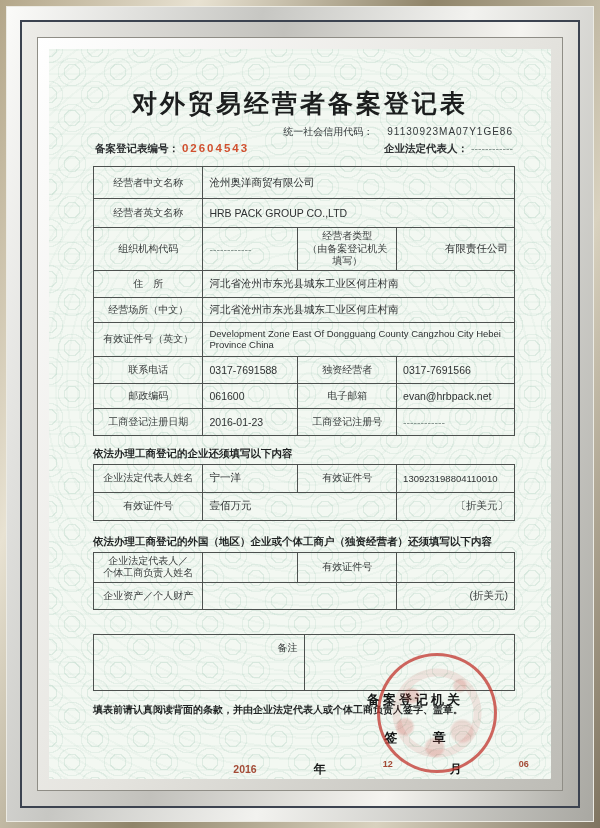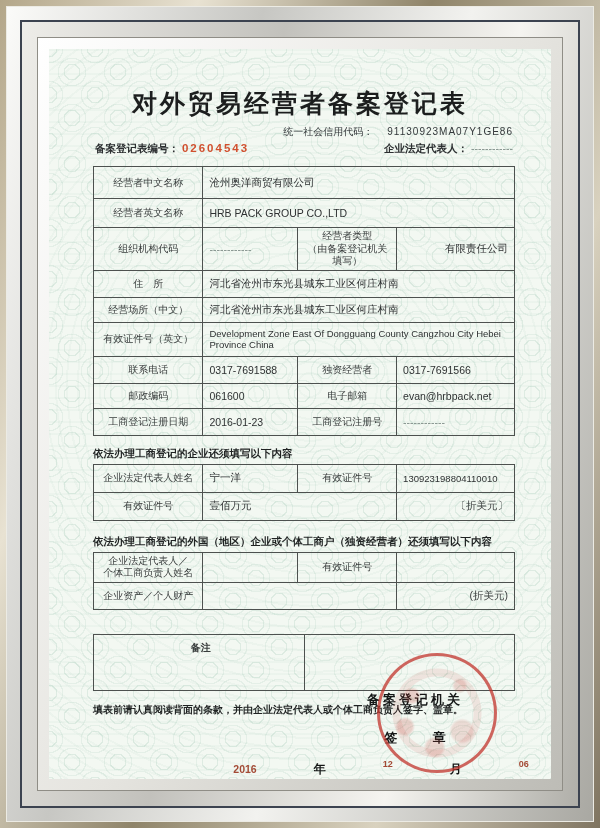--- a/index.html
+++ b/index.html
@@ -46,21 +46,21 @@
   td.lab { text-align:center; color:#383c3c; }
   td.val { font-size:10.5px; }
   .t-main { margin-top:10px;padding-left:48px; }
   .r32{height:32px} .r29{height:29px} .r36{height:36px} .r27{height:27px}
   .r25{height:25px} .r34{height:34px} .r28{height:28px} .r30{height:30px}
   .lab2 div { line-height:1.25; }
   .sec-head { margin:11px 34px 3px 44px; font-size:10.5px; font-weight:bold; color:#1f2222; }
   .usd { text-align:right; color:#3c4040; }
   .t-remark { margin-top:24px; }
   .t-remark td { height:56px; vertical-align:top; }
-  .t-remark .lab { text-align:center; padding-top:6px; padding-left:10px;font-weight:bold; }
+  .t-remark .lab { text-align:right; padding-top:6px; padding-left:10px; }
   .note-line { margin:12px 34px 0 44px; font-size:10px; font-weight:bold; color:#1f2222; }
 
   
   .seal-area { position:absolute; top:642px; right:38px; width:196px; text-align:center; }
   .authority { font-size:13px; font-weight:bold; letter-spacing:3px; color:#141616; }
   .sign { font-size:13px; font-weight:bold; letter-spacing:16px; padding-left:16px;
           margin-top:20px; color:#141616; }
   .date-line { margin-top:14px; font-size:12px; font-weight:bold; color:#141616;
                display:flex; justify-content:center; align-items:baseline;gap:48px; }
   .dt-num { color:#a34a35; font-weight:bold; font-size:10.5px; margin:0 5px; }

